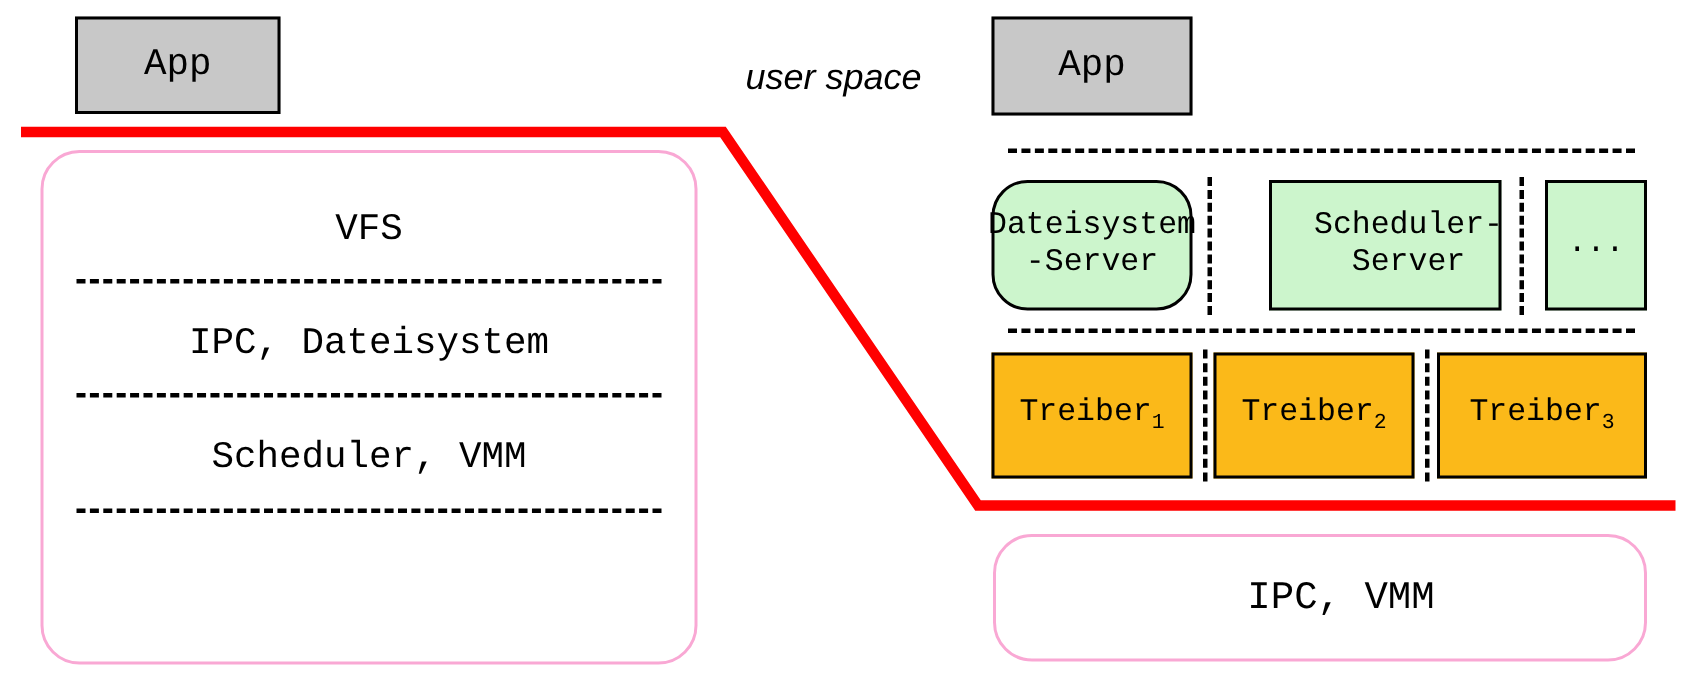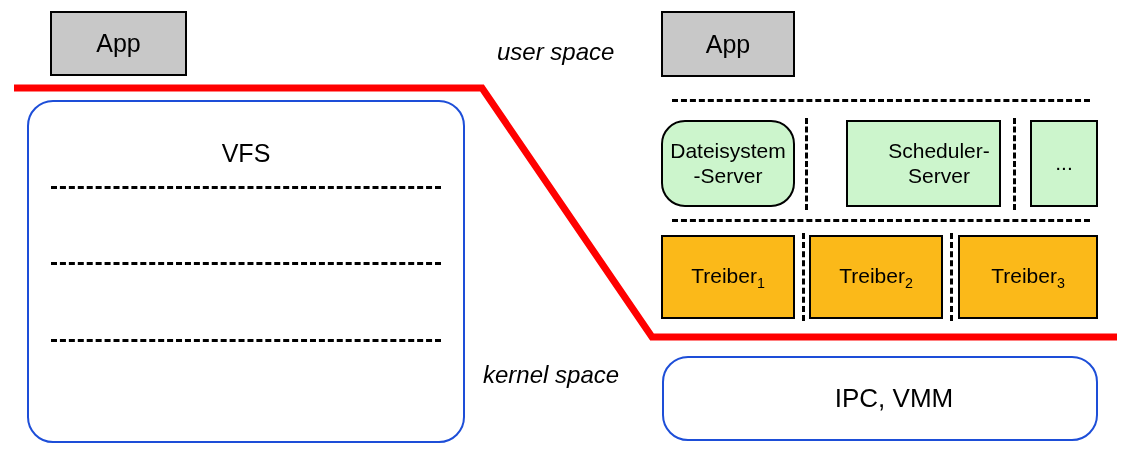--- a/index.html
+++ b/index.html
@@ -21,31 +21,32 @@
   
   .box {
     position: absolute;
     box-sizing: border-box;
     display: flex;
     align-items: center;
     justify-content: center;
     text-align: center;
     color: #000000;
     line-height: 1.15;
+    font-family: Liberation Mono, monospace;
   }
 
   .app-box {
     background: #c8c8c8;
     border: 2px solid #000000;
     font-size: 25px;
   }
 
   .rounded-box {
     background: #ffffff;
-    border: 2px solid #1d4ed8;
+    border: 2px solid #f9a8d4;
     border-radius: 26px;
     padding-left: 28px;
   }
 
   .server-box {
     background: #ccf5cc;
     border: 2px solid #000000;
     font-size: 21px;
   }
 
@@ -127,22 +128,28 @@
     <span>App</span>
   </div>
 
   <div class="box rounded-box" id="mono-kernel">
 
     <div class="mono-layer" style="top:26px; height:50px;">
       <span>VFS</span>
     </div>
     <div class="mono-sep" style="top:84px;"></div>
 
+    <div class="mono-layer" style="top:102px; height:50px;">
+      <span>IPC, Dateisystem</span>
+    </div>
     <div class="mono-sep" style="top:160px;"></div>
 
+    <div class="mono-layer" style="top:178px; height:50px;">
+      <span>Scheduler, VMM</span>
+    </div>
     <div class="mono-sep" style="top:237px;"></div>
 
   </div>
 
   <div class="box app-box" style="left:661px; top:11px; width:134px; height:66px;">
     <span>App</span>
   </div>
 
   <div class="dash-h" style="left:672px; top:99px; width:418px;"></div>
 
@@ -185,15 +192,14 @@
   <div class="box rounded-box" style="left:662px; top:356px; width:436px; height:85px; font-size:26px;">
     <span>IPC, VMM</span>
   </div>
 
   <svg id="boundary-svg" viewBox="0 0 1129 455">
     <polyline points="14,88 482,88 652,337 1117,337" fill="none" stroke="#ff0000" stroke-width="7" stroke-linejoin="miter" stroke-linecap="butt"></polyline>
   </svg>
 
   <div class="space-label" style="left:497px; top:38px;">user space</div>
 
-  <div class="space-label" style="left:483px; top:361px;">kernel space</div>
 
 </div>
 
 </body></html>

